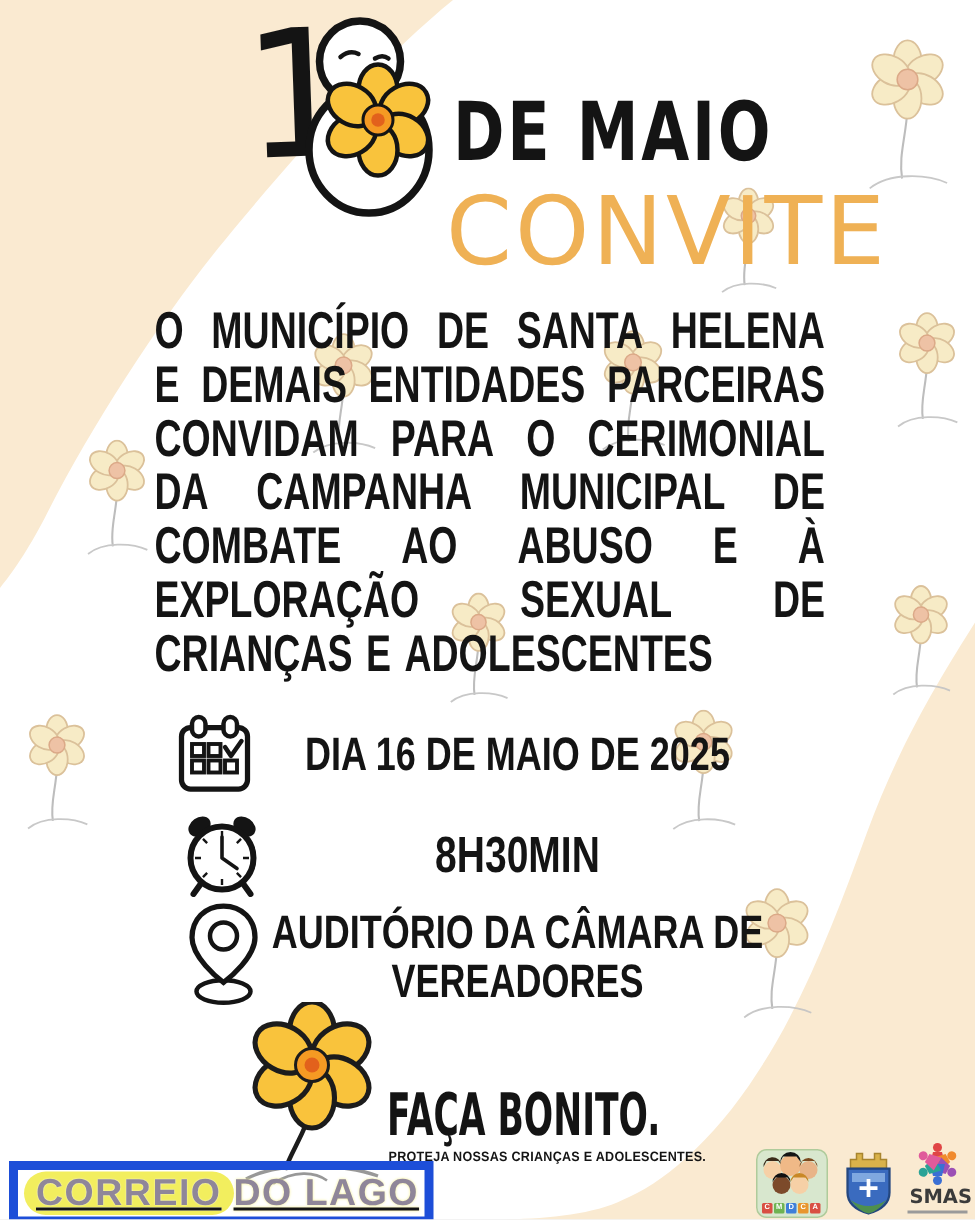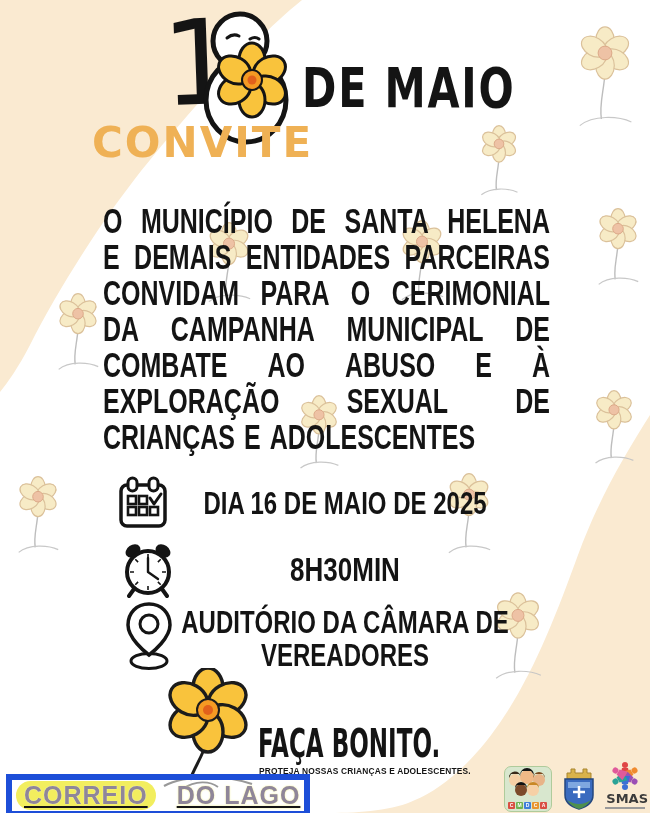--- a/index.html
+++ b/index.html
@@ -19,22 +19,22 @@
     transform:rotate(-2deg);
   }
   .fig8{position:absolute;left:198px;top:8px;z-index:2;}
   .demaio{
     position:absolute;left:302px;top:56px;z-index:2;
     font-family:"DejaVu Sans",sans-serif;font-size:46px;font-weight:800;letter-spacing:2px;
     transform:scale(0.9,1.18);transform-origin:left top;white-space:nowrap;
   }
 
   .convite{
-    position:absolute;left:92px;top:118px;width:500px;z-index:2;text-align:left;
-    font-family:"DejaVu Sans",sans-serif;font-size:42px;font-weight:700;letter-spacing:2px;
+    position:absolute;left:92px;top:118px;width:500px;z-index:2;text-align:right;
+    font-family:"DejaVu Sans",sans-serif;font-size:63px;font-weight:400;letter-spacing:2px;
     color:var(--accent-orange,#EFB155);
   }
 
   
   .body-text{
     position:absolute;left:103px;top:203px;width:447px;z-index:2;
     font-size:25px;font-weight:700;transform:scaleY(1.38);transform-origin:center top;
   }
   .jline{display:flex;justify-content:space-between;height:26px;line-height:26px;white-space:nowrap;}
   .jline.last{justify-content:flex-start;gap:9px;}
@@ -67,21 +67,20 @@
     border:6px solid #1d4ed8;padding:1px 4px;background:rgba(255,255,255,0.55);text-decoration:underline;
   }
   .wm1{
     background:var(--watermark-yellow,#F2EE5E);color:var(--watermark-gray,#8F8699);
     font-size:25px;font-weight:800;letter-spacing:1px;padding:0 8px;border-radius:15px;
     text-shadow:0 0 1px #fff;
   }
   .wm2{
     color:var(--watermark-gray,#8F8699);font-size:25px;font-weight:800;letter-spacing:1px;
     text-shadow:0 0 2px #f4ef8a;
-    padding-left:21px;
   }
 
   
   .logo-cmdca{position:absolute;left:504px;top:766px;width:46px;height:44px;z-index:2;
     background:#D8E7CE;border:1px solid #AFCb9B;border-radius:7px;}
   .blocks{position:absolute;left:3px;bottom:2px;display:flex;gap:1px;}
   .blocks span{
     width:7px;height:7px;border-radius:1px;color:#fff;font-size:5px;font-weight:700;
     display:flex;align-items:center;justify-content:center;line-height:1;
   }

